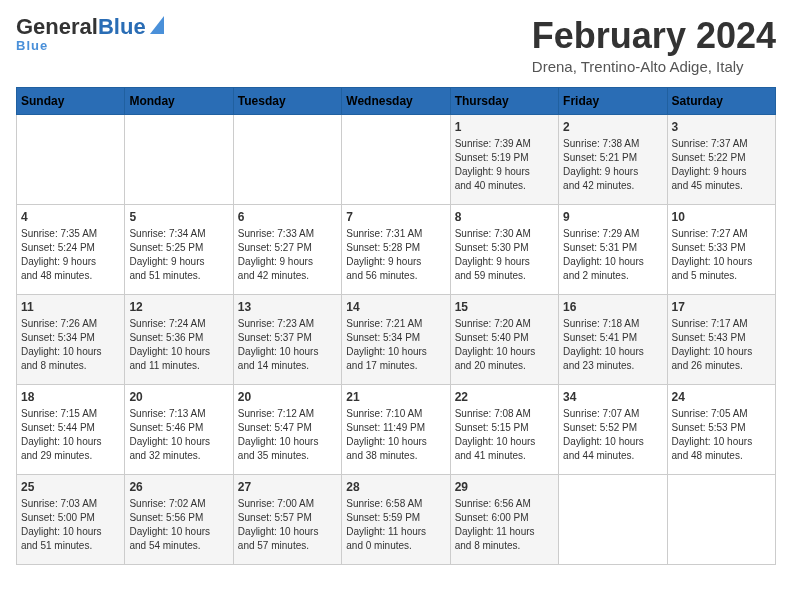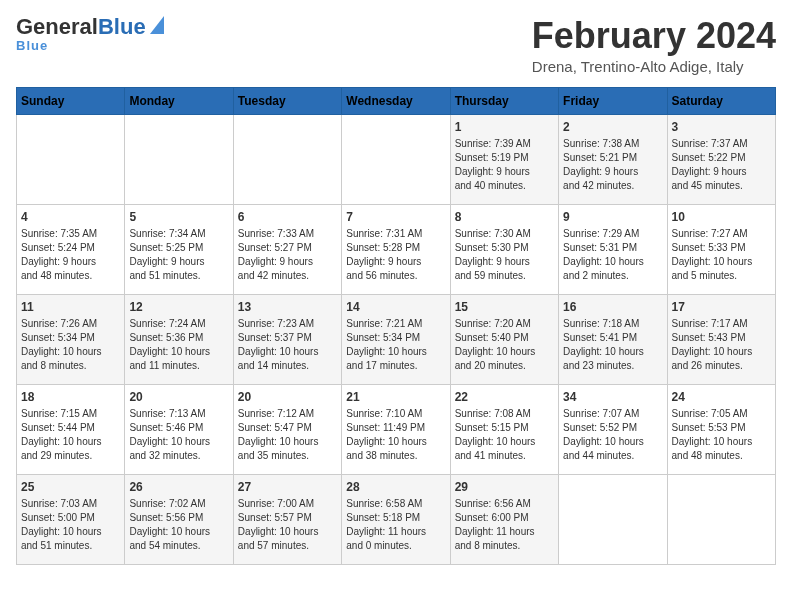--- a/index.html
+++ b/index.html
@@ -329,21 +329,21 @@
         <td>
           <span class="day-num">27</span>
           <div class="day-content">Sunrise: 7:00 AM</div>
           <div class="day-content">Sunset: 5:57 PM</div>
           <div class="day-content">Daylight: 10 hours</div>
           <div class="day-content">and 57 minutes.</div>
         </td>
         <td>
           <span class="day-num">28</span>
           <div class="day-content">Sunrise: 6:58 AM</div>
-          <div class="day-content">Sunset: 5:18 PM</div>
+          <div class="day-content">Sunset: 5:59 PM</div>
           <div class="day-content">Daylight: 11 hours</div>
           <div class="day-content">and 0 minutes.</div>
         </td>
         <td>
           <span class="day-num">29</span>
           <div class="day-content">Sunrise: 6:56 AM</div>
           <div class="day-content">Sunset: 6:00 PM</div>
           <div class="day-content">Daylight: 11 hours</div>
           <div class="day-content">and 8 minutes.</div>
         </td>

